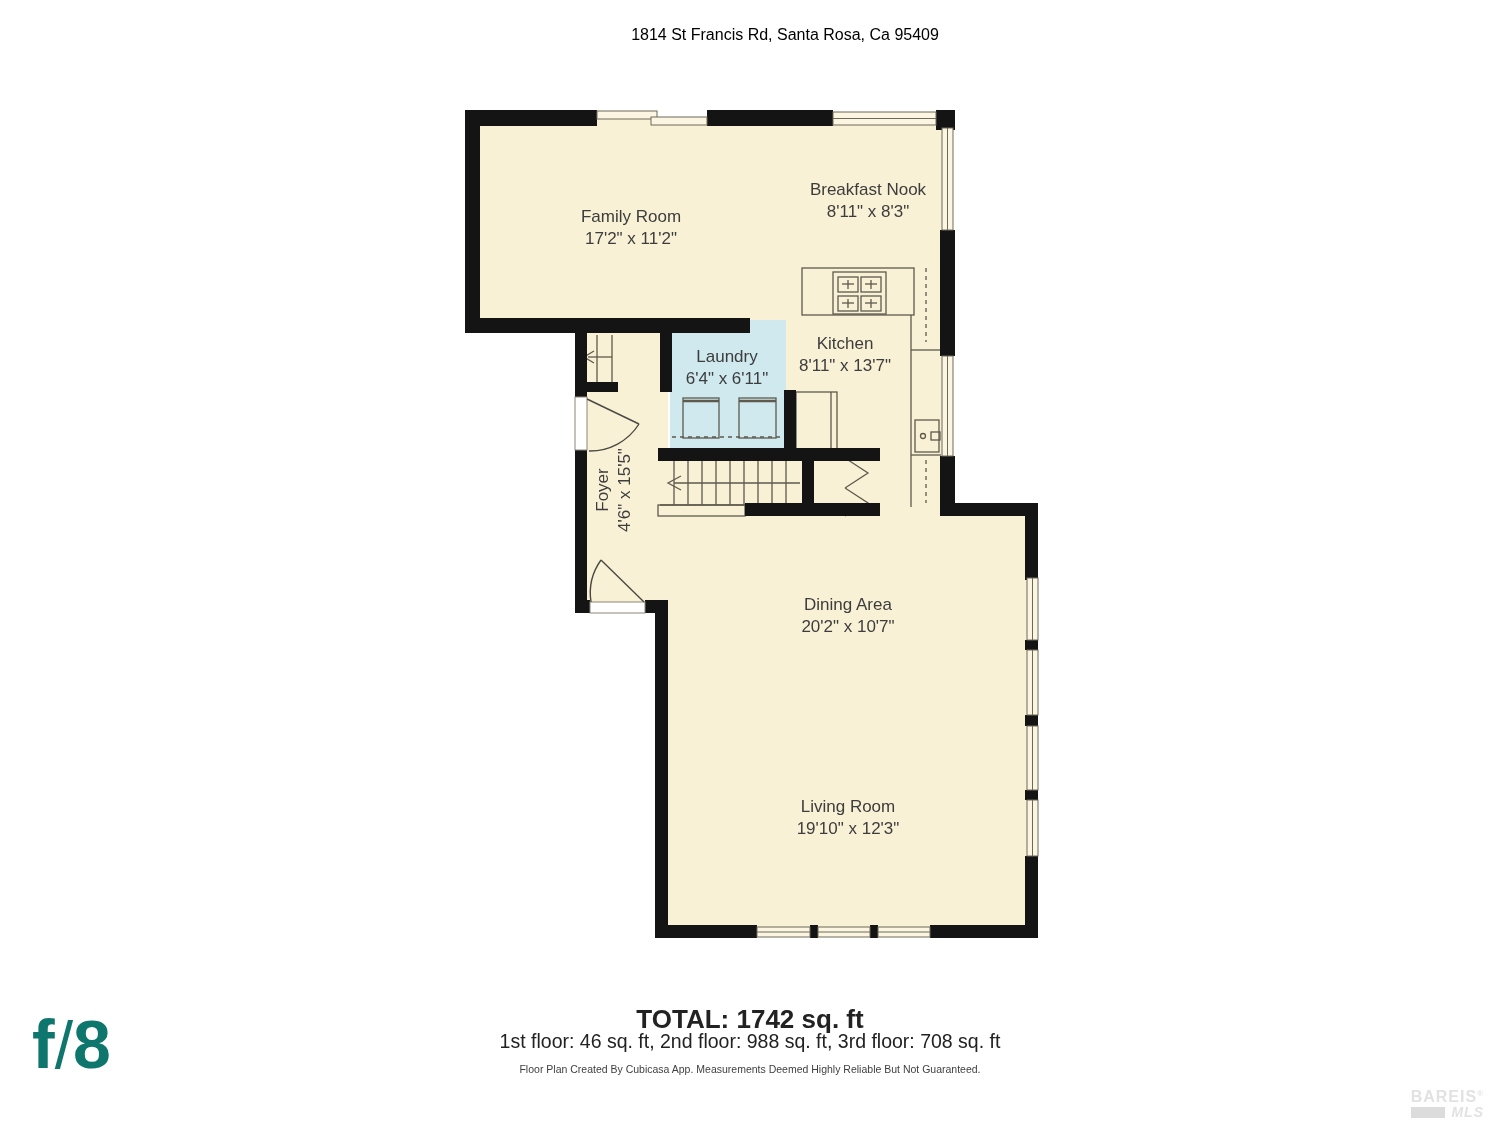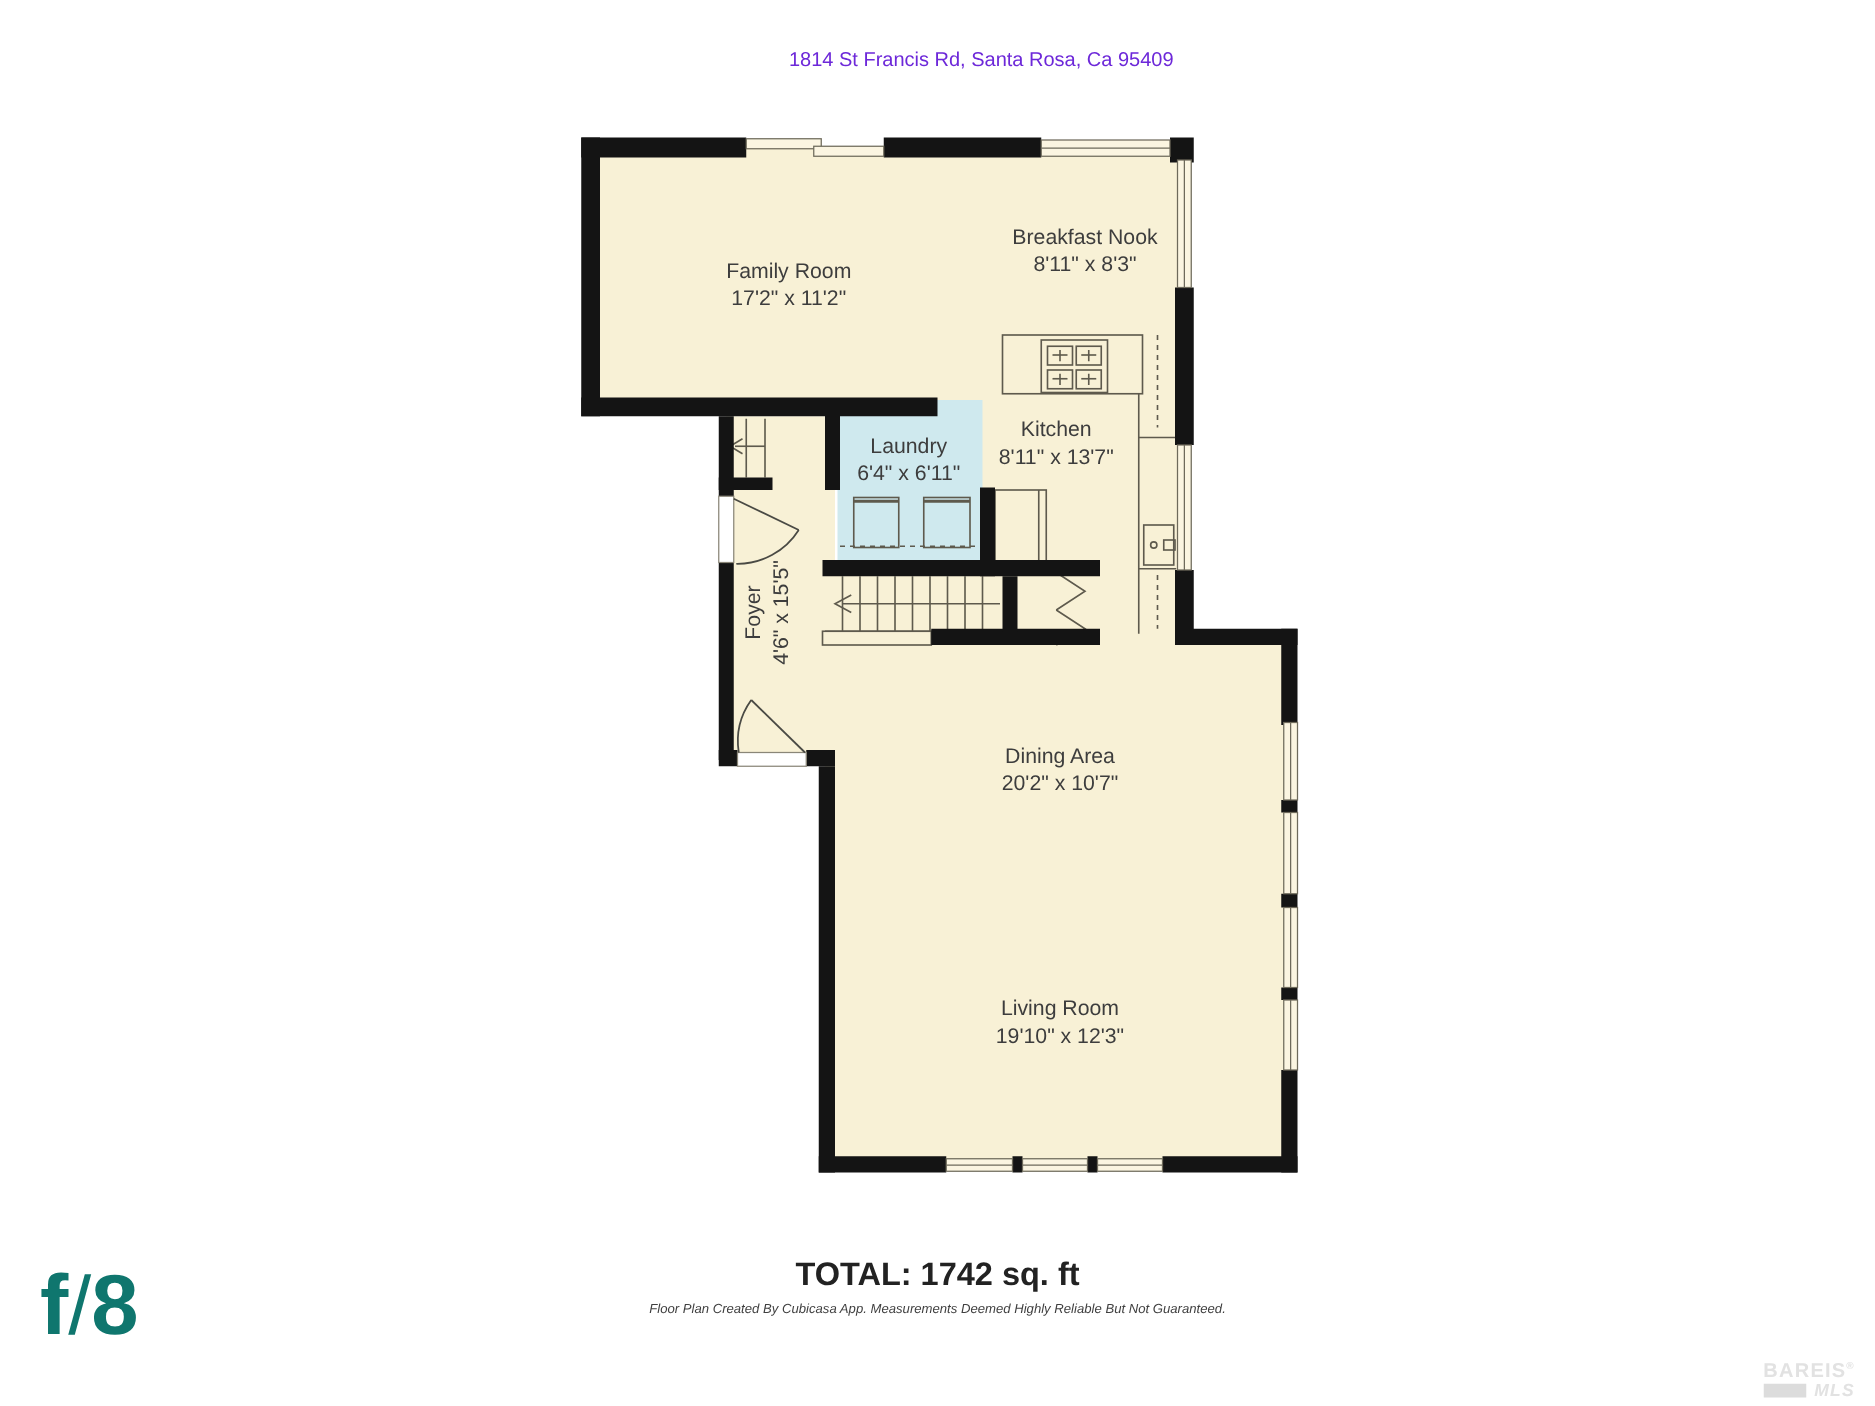--- a/index.html
+++ b/index.html
@@ -1,26 +1,26 @@
 <!DOCTYPE html>
 <html><head>
 <meta charset="utf-8">
 <style>
   html,body{margin:0;padding:0;background:#ffffff;}
   .canvas{position:relative;width:1500px;height:1125px;background:#ffffff;overflow:hidden;
           font-family:"Liberation Sans","DejaVu Sans",sans-serif;color:#3d3d3d;}
-  .address{position:absolute;top:40px;left:785px;transform:translateX(-50%);
-           font-size:16px;color:#6d28d9;white-space:nowrap;}
+  .address{position:absolute;top:26px;left:785px;transform:translateX(-50%);
+           font-size:16px;color:#000000;white-space:nowrap;}
   svg{position:absolute;left:0;top:0;}
   .room-name,.room-dims{font-size:17px;fill:#3d3d3d;}
   .summary{position:absolute;top:1008px;left:750px;transform:translateX(-50%);
            text-align:center;color:#222;white-space:nowrap;}
   .summary .total{font-size:26px;font-weight:bold;line-height:22px;}
   .summary .line{font-size:19.5px;line-height:22px;}
-  .summary .disclaimer{font-size:10.5px;color:#3f3f3f;margin-top:11px;font-style:italic;}
+  .summary .disclaimer{font-size:10.5px;color:#3f3f3f;margin-top:11px;}
   .logo-f8{position:absolute;left:32px;top:1008px;color:#0f766e;
            font-size:68px;font-weight:bold;line-height:72px;letter-spacing:-2px;}
   .logo-f8 .slash{font-weight:400;font-size:66px;padding:0 2px;}
   .mls{position:absolute;right:16px;bottom:6px;text-align:right;color:#e2e2e2;line-height:14px;}
   .mls .top{font-size:16px;font-weight:bold;letter-spacing:1px;}
   .mls .reg{font-size:8px;vertical-align:super;}
   .mls .bottom{display:flex;align-items:center;justify-content:space-between;gap:2px;margin-top:1px;}
   .mls .bar{display:inline-block;width:34px;height:11px;background:#dcdcdc;}
   .mls .mlstxt{font-size:14px;font-weight:bold;font-style:italic;letter-spacing:1px;}
 </style>
@@ -202,20 +202,21 @@
       <text class="room-dims" x="608" y="512" transform="rotate(-90 608 490)">4'6" x 15'5"</text>
       <text class="room-name" x="848" y="610">Dining Area</text>
       <text class="room-dims" x="848" y="632">20'2" x 10'7"</text>
       <text class="room-name" x="848" y="812">Living Room</text>
       <text class="room-dims" x="848" y="834">19'10" x 12'3"</text>
     </g>
   </svg>
 
   <div class="summary">
     <div class="total">TOTAL: 1742 sq. ft</div>
+    <div class="line">1st floor: 46 sq. ft, 2nd floor: 988 sq. ft, 3rd floor: 708 sq. ft</div>
     <div class="disclaimer">Floor Plan Created By Cubicasa App. Measurements Deemed Highly Reliable But Not Guaranteed.</div>
   </div>
 
   <div class="logo-f8"><span>f</span><span class="slash">/</span><span>8</span></div>
 
   <div class="mls">
     <div class="top"><span>BAREIS</span><span class="reg">®</span></div>
     <div class="bottom">
         <span class="bar"></span>
         <span class="mlstxt">MLS</span>

